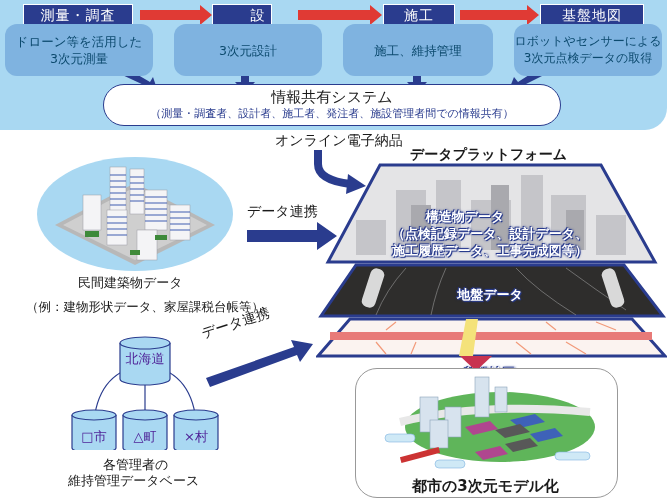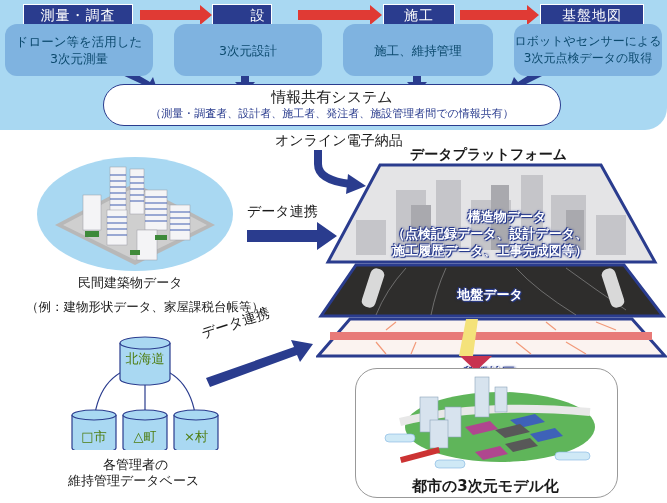--- a/index.html
+++ b/index.html
@@ -6,21 +6,21 @@
   body{width:667px;height:503px;position:relative;overflow:hidden;font-family:"DejaVu Sans",sans-serif;color:#1a1a1a;}
   .abs{position:absolute;}
   .band{left:0;top:0;width:667px;height:130px;background:#a9d8f2;border-radius:0 0 22px 0;}
   .stage-label{background:#2a3c8e;color:#fff;font-size:14px;text-align:center;height:21px;line-height:21px;border:1.5px solid #fff;box-sizing:border-box;letter-spacing:1px;}
   .stage-box{background:#7fb3e0;border-radius:12px;font-size:12.5px;line-height:17px;text-align:center;display:flex;justify-content:center;flex-direction:column;color:#0c4a6e;}
   .info{left:103px;top:84px;width:458px;height:42px;background:#fff;border:1.5px solid #2a3c8e;border-radius:22px;text-align:center;box-sizing:border-box;}
   .info-title{font-size:15px;line-height:20px;margin-top:2px;}
   .info-sub{font-size:11px;color:#2a3c8e;line-height:14px;}
   .txt{white-space:nowrap;}
   .layer-text{color:#fff;font-weight:bold;text-shadow:0 0 2px #2a3c8e,0 0 3px #2a3c8e,1px 1px 0 #2a3c8e,-1px -1px 0 #2a3c8e;text-align:center;}
-  .db-label{font-size:13px;color:#4d7c0f;text-align:center;}
+  .db-label{font-size:13px;color:#4c1d95;text-align:center;}
 </style>
 </head>
 <body>
 
 <div class="abs band"></div>
 
 <svg class="abs" style="left:0;top:0;" width="667" height="130">
   <g fill="#e03a34">
     <polygon points="140,10 200,10 200,5 212,15 200,25 200,20 140,20"></polygon>
     <polygon points="298,10 370,10 370,5 382,15 370,25 370,20 298,20"></polygon>
@@ -100,21 +100,21 @@
   <g>
     <polygon points="34,159 316,159 349,196 2,196" fill="#fbf3f0" stroke="#2a3c8e" stroke-width="3"></polygon>
     <rect x="14" y="172" width="322" height="8" fill="#e87a78"></rect>
     <polygon points="150,159 162,159 157,196 143,196" fill="#f4e27a"></polygon>
     <g stroke="#f29a7a" stroke-width="1.2" fill="none">
       <path d="M60,182 L70,194 M100,182 L95,194 M200,182 L215,194 M250,182 L270,194 M280,162 L300,170 M230,162 L240,170 M80,162 L70,170"></path>
     </g>
   </g>
 </svg>
 
-<div class="abs layer-text" style="left:442px;top:208px;width:130px;font-size:13px;">構造物データ</div>
+<div class="abs layer-text" style="left:400px;top:208px;width:130px;font-size:13px;">構造物データ</div>
 <div class="abs layer-text txt" style="left:380px;top:225px;width:220px;font-size:13px;">（点検記録データ、設計データ、</div>
 <div class="abs layer-text txt" style="left:380px;top:242px;width:220px;font-size:13px;">施工履歴データ、工事完成図等）</div>
 <div class="abs layer-text" style="left:440px;top:286px;width:100px;font-size:13px;">地盤データ</div>
 <div class="abs layer-text" style="left:440px;top:333px;width:100px;font-size:13px;margin-top:32px;">基盤地図</div>
 
 <svg class="abs" style="left:456px;top:356px;" width="40" height="16">
   <polygon points="4,0 36,0 20,15" fill="#c8334f"></polygon>
 </svg>
 
 <div class="abs" style="left:355px;top:368px;width:263px;height:130px;border:1.5px solid #999;border-radius:22px;box-sizing:border-box;background:#fff;"></div>

